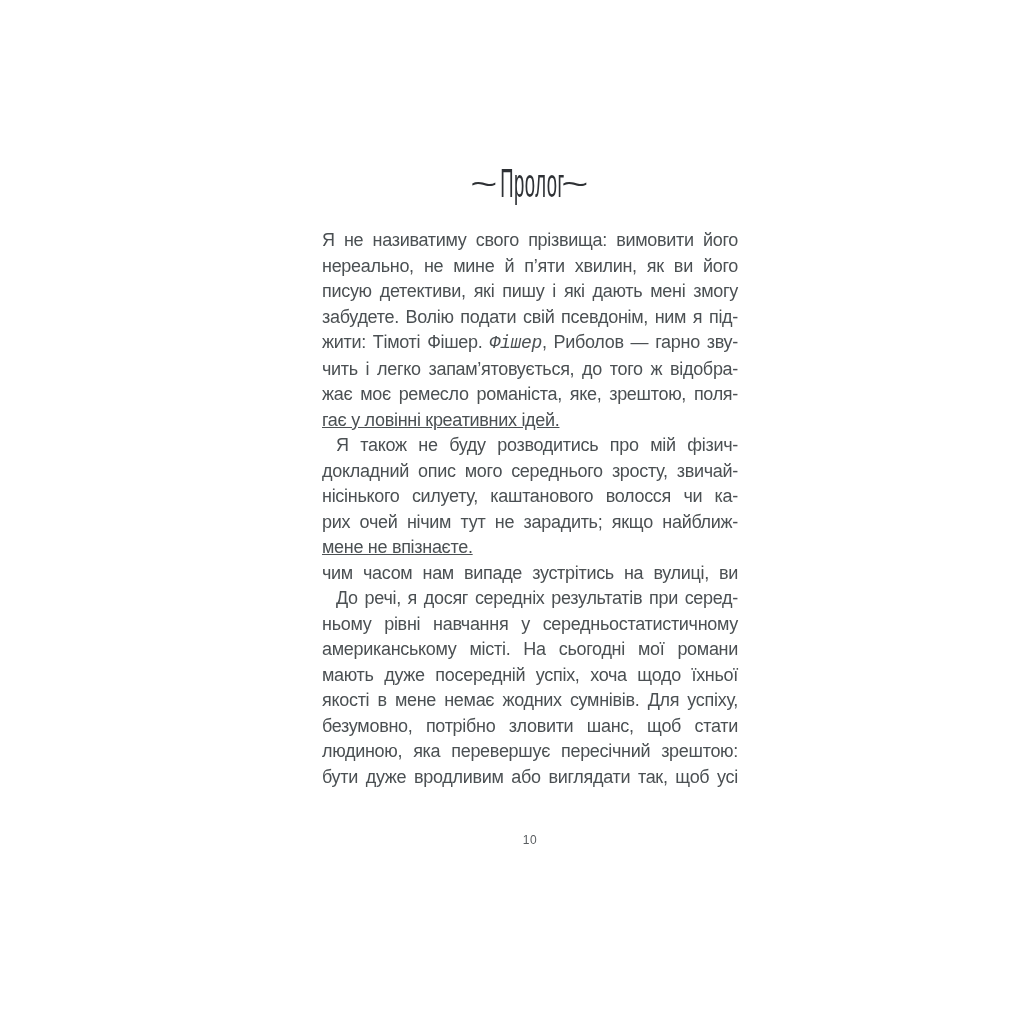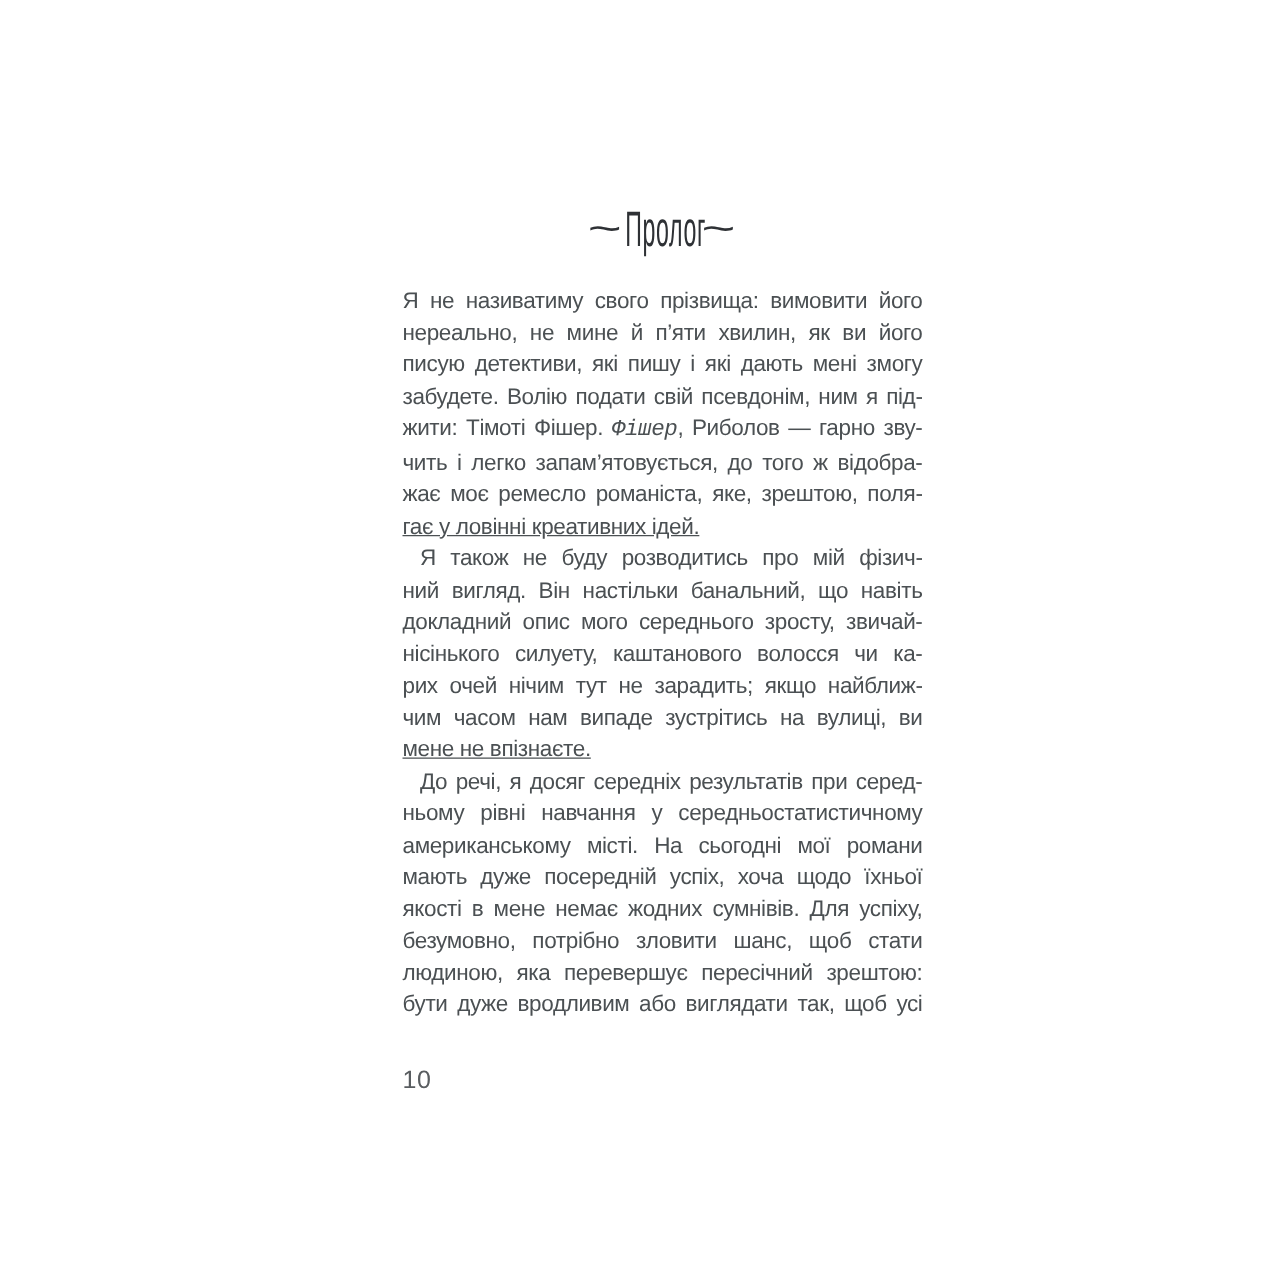--- a/index.html
+++ b/index.html
@@ -63,26 +63,26 @@
   .line {
     text-align: justify;
     text-align-last: justify;
     white-space: normal;
   }
   .line.end { text-align-last: left; text-decoration: underline; }
   .italic { font-style: italic; font-family: Liberation Mono, monospace; }
 
   .pagenum {
     position: absolute;
-    top: 852px;
+    top: 828px;
     left: 322px;
     width: 416px;
     line-height: 24px;
-    text-align: left;
-    font-size: 20px;
+    text-align: center;
+    font-size: 12px;
     letter-spacing: 0.5px;
     color: var(--page-number, #595d60);
   }
 </style>
 </head>
 <body>
 
 <div class="page">
 
   <div class="heading">
@@ -97,26 +97,25 @@
         <div class="line">нереально, не мине й п’яти хвилин, як ви його</div>
         <div class="line">писую детективи, які пишу і які дають мені змогу</div>
         <div class="line">забудете. Волію подати свій псевдонім, ним я під-</div>
         <div class="line"><span>жити: Тімоті Фішер. </span><span class="italic">Фішер</span><span>, Риболов — гарно зву-</span></div>
         <div class="line">чить і легко запам’ятовується, до того ж відобра-</div>
         <div class="line">жає моє ремесло романіста, яке, зрештою, поля-</div>
         <div class="line end">гає у ловінні креативних ідей.</div>
       </div>
       <div class="para indent">
         <div class="line">Я також не буду розводитись про мій фізич-</div>
-        <div class="line">ний вигляд. Він настільки банальний, що навіть</div>
         <div class="line">докладний опис мого середнього зросту, звичай-</div>
         <div class="line">нісінького силуету, каштанового волосся чи ка-</div>
         <div class="line">рих очей нічим тут не зарадить; якщо найближ-</div>
+        <div class="line end">мене не впізнаєте.</div>
         <div class="line">чим часом нам випаде зустрітись на вулиці, ви</div>
-        <div class="line end">мене не впізнаєте.</div>
       </div>
       <div class="para indent">
         <div class="line">До речі, я досяг середніх результатів при серед-</div>
         <div class="line">ньому рівні навчання у середньостатистичному</div>
         <div class="line">американському місті. На сьогодні мої романи</div>
         <div class="line">мають дуже посередній успіх, хоча щодо їхньої</div>
         <div class="line">якості в мене немає жодних сумнівів. Для успіху,</div>
         <div class="line">безумовно, потрібно зловити шанс, щоб стати</div>
         <div class="line">людиною, яка перевершує пересічний зрештою:</div>
         <div class="line">бути дуже вродливим або виглядати так, щоб усі</div>

